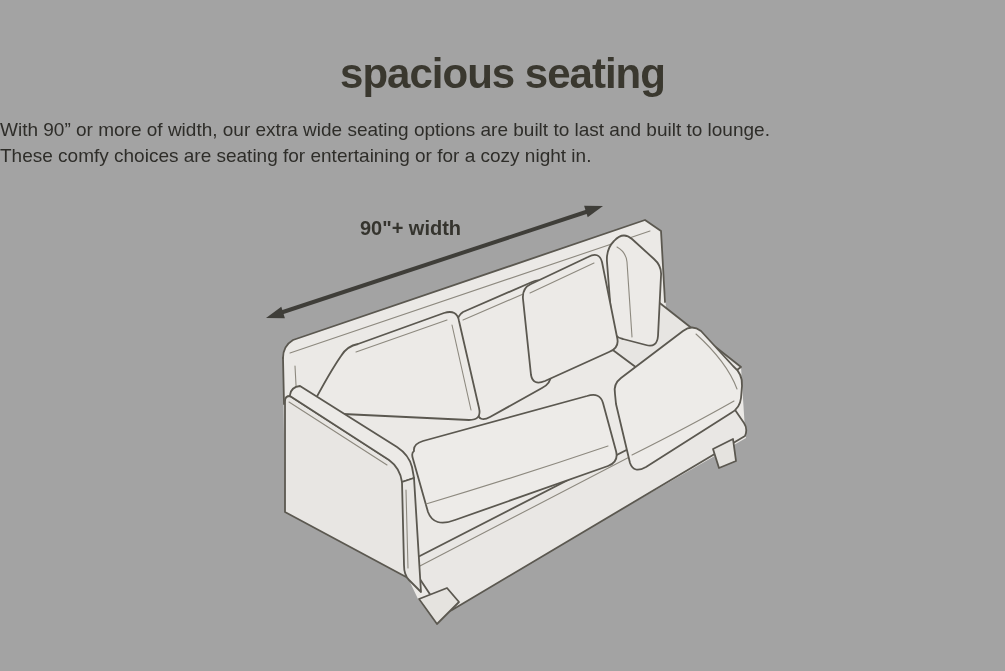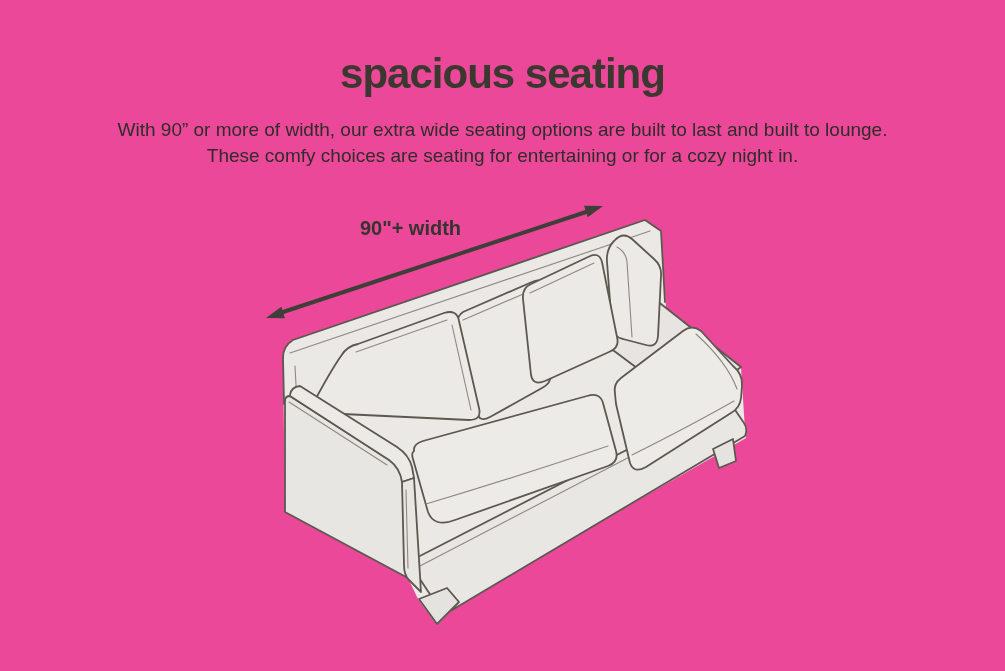--- a/index.html
+++ b/index.html
@@ -1,33 +1,32 @@
 <!DOCTYPE html>
 <html><head>
 <meta charset="utf-8">
 <style>
   html,body{margin:0;padding:0;background:#ffffff;}
   .stage{
     position:relative;
     width:1005px;height:671px;
-    background:#ec4899;
+    background:#a3a3a3;
     overflow:hidden;
     font-family:"Liberation Sans", sans-serif;
   }
   .headline{
     position:absolute;top:50px;left:0;width:100%;
     margin:0;
     text-align:center;
     font-size:42px;font-weight:700;letter-spacing:-1px;
     color:#3a382f;
   }
   .sub{
     position:absolute;left:0;width:100%;
     margin:0;
-    text-align:center;
     font-size:19px;font-weight:400;
     color:#2e2d29;
   }
   .sub.line1{top:119px;}
   .sub.line2{top:145px;}
   .dim-label{
     position:absolute;top:217px;left:328px;width:165px;
     text-align:center;
     font-size:20px;font-weight:700;
     color:#35342e;

